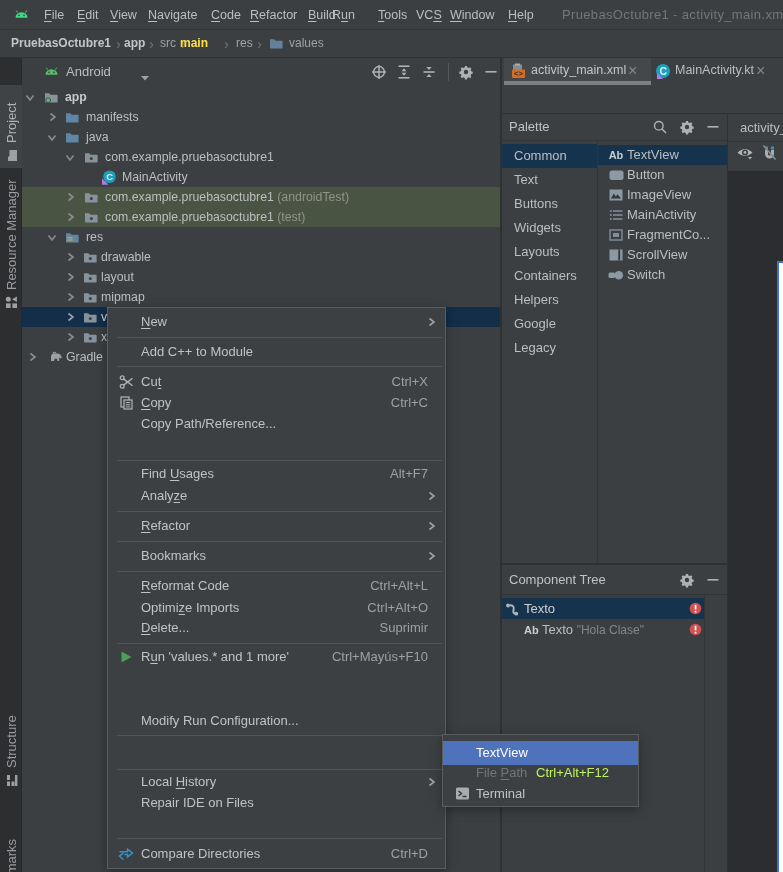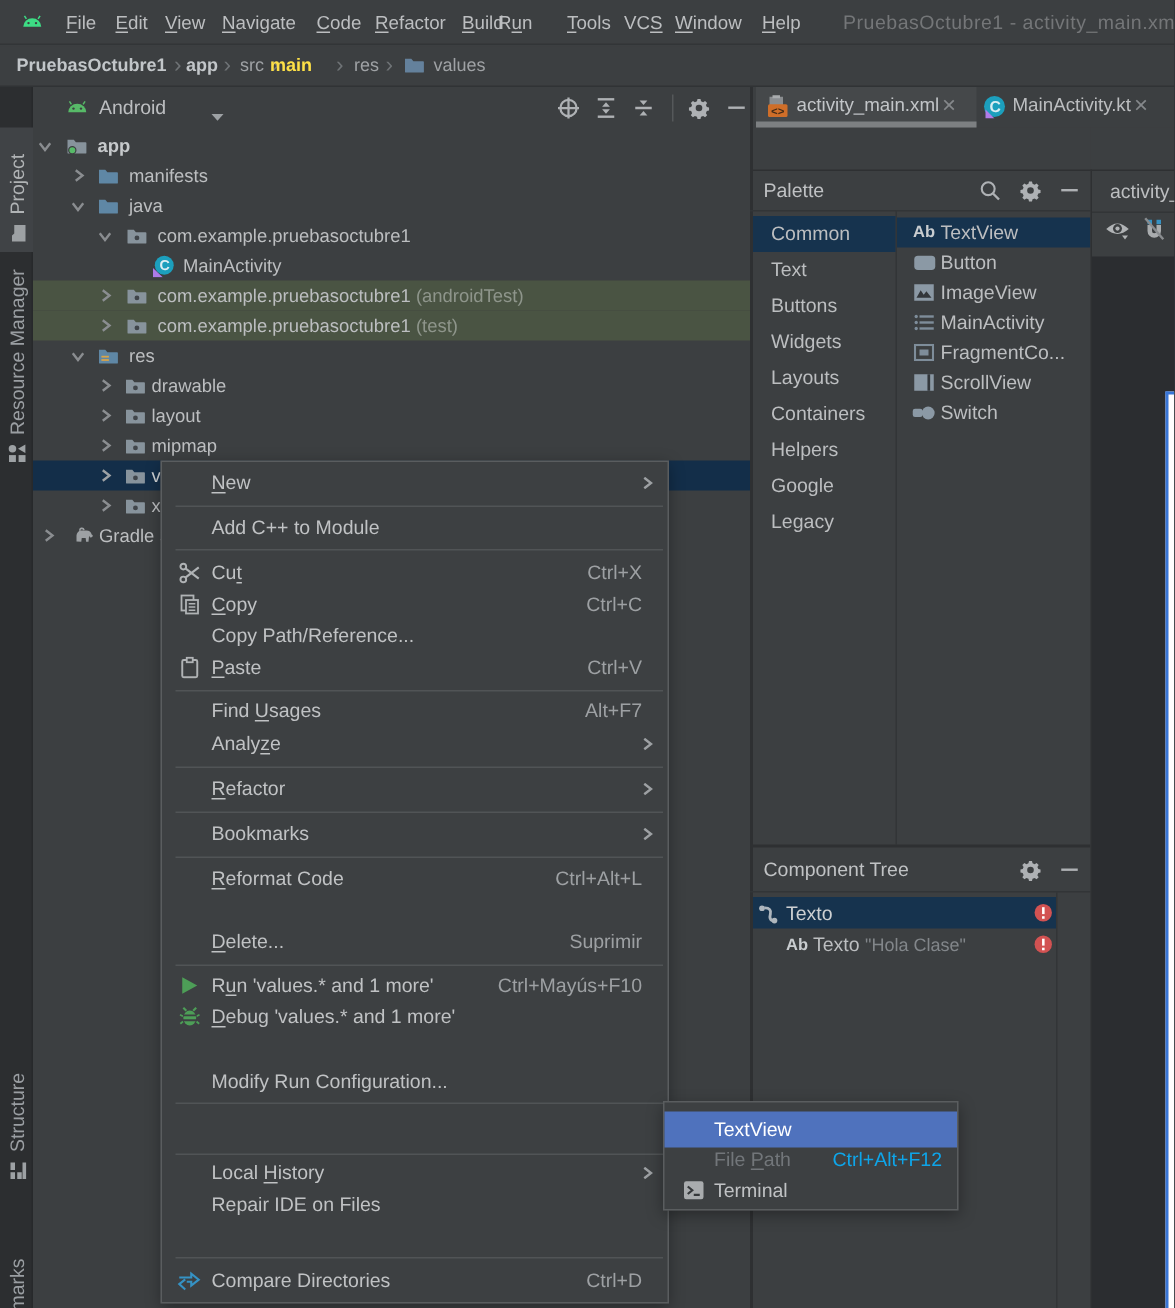--- a/index.html
+++ b/index.html
@@ -486,30 +486,20 @@
             <line x1="6.8" y1="9.2" x2="11.2" y2="9.2" stroke="#b0b3b5" stroke-width="1"></line>
             <line x1="6.8" y1="11.4" x2="11.2" y2="11.4" stroke="#b0b3b5" stroke-width="1"></line>
           </svg>
         </div>
         <div class="mtext" style="top:0;height:22px;line-height:22px;color:#c0c2c4;"><u>C</u>opy</div>
         <div class="msc" style="top:0;height:22px;line-height:22px;">Ctrl+C</div>
       </div>
 <div class="abs" style="left:1px;top:106px;width:337px;height:22px;">
         <div class="mtext" style="top:0;height:22px;line-height:22px;color:#c0c2c4;">Copy Path/Reference...</div>
       </div>
-<div class="abs" style="left:1px;top:127px;width:337px;height:22px;">
-        <div class="mico" style="top:50%;transform:translateY(-50%);">
-          <svg width="15" height="15" viewBox="0 0 15 15" style="" xmlns="http://www.w3.org/2000/svg">
-            <rect x="2.5" y="2.5" width="10" height="11.5" rx="1" fill="none" stroke="#b0b3b5" stroke-width="1.3"></rect>
-            <rect x="5.5" y="1" width="4" height="3" fill="#3f4244" stroke="#b0b3b5" stroke-width="1.2"></rect>
-          </svg>
-        </div>
-        <div class="mtext" style="top:0;height:22px;line-height:22px;color:#c0c2c4;"><u>P</u>aste</div>
-        <div class="msc" style="top:0;height:22px;line-height:22px;">Ctrl+V</div>
-      </div>
 <div class="abs" style="left:10px;top:153px;width:325px;height:1px;background:#515456;"></div>
 <div class="abs" style="left:1px;top:156px;width:337px;height:22px;">
         <div class="mtext" style="top:0;height:22px;line-height:22px;color:#c0c2c4;">Find <u>U</u>sages</div>
         <div class="msc" style="top:0;height:22px;line-height:22px;">Alt+F7</div>
       </div>
 <div class="abs" style="left:1px;top:178px;width:337px;height:22px;">
         <div class="mtext" style="top:0;height:22px;line-height:22px;color:#c0c2c4;">Analy<u>z</u>e</div>
         <div class="marr"><svg width="12" height="12" viewBox="0 0 12 12" style="" xmlns="http://www.w3.org/2000/svg">
             <path d="M4.5 2.5 L9 6 L4.5 9.5" fill="none" stroke="#9da0a3" stroke-width="1.6"></path>
           </svg></div>
@@ -525,50 +515,38 @@
 <div class="abs" style="left:1px;top:238px;width:337px;height:22px;">
         <div class="mtext" style="top:0;height:22px;line-height:22px;color:#c0c2c4;">Bookmarks</div>
         <div class="marr"><svg width="12" height="12" viewBox="0 0 12 12" style="" xmlns="http://www.w3.org/2000/svg">
             <path d="M4.5 2.5 L9 6 L4.5 9.5" fill="none" stroke="#9da0a3" stroke-width="1.6"></path>
           </svg></div>
       </div>
 <div class="abs" style="left:10px;top:263.5px;width:325px;height:1px;background:#515456;"></div>
 <div class="abs" style="left:1px;top:268px;width:337px;height:22px;">
         <div class="mtext" style="top:0;height:22px;line-height:22px;color:#c0c2c4;"><u>R</u>eformat Code</div>
         <div class="msc" style="top:0;height:22px;line-height:22px;text-align:right;">Ctrl+Alt+L</div>
+      </div>
+<div class="abs" style="left:1px;top:290px;width:337px;height:22px;">
+        <div class="mtext" style="top:0;height:22px;line-height:22px;color:#c0c2c4;">Optimi<u>z</u>e Imports</div>
+        <div class="msc" style="top:0;height:22px;line-height:22px;">Ctrl+Alt+O</div>
       </div>
 <div class="abs" style="left:1px;top:310px;width:337px;height:22px;">
         <div class="mtext" style="top:0;height:22px;line-height:22px;color:#c0c2c4;"><u>D</u>elete...</div>
         <div class="msc" style="top:0;height:22px;line-height:22px;">Suprimir</div>
       </div>
 <div class="abs" style="left:10px;top:336px;width:325px;height:1px;background:#515456;"></div>
 <div class="abs" style="left:1px;top:339px;width:337px;height:22px;">
         <div class="mico" style="top:50%;transform:translateY(-50%);">
           <svg width="14" height="14" viewBox="0 0 14 14" style="" xmlns="http://www.w3.org/2000/svg">
             <path d="M2.5 1.5 L12.5 7 L2.5 12.5 Z" fill="#4d9e57"></path>
           </svg>
         </div>
         <div class="mtext" style="top:0;height:22px;line-height:22px;color:#c0c2c4;">R<u>u</u>n 'values.* and 1 more'</div>
         <div class="msc" style="top:0;height:22px;line-height:22px;">Ctrl+Mayús+F10</div>
-      </div>
-<div class="abs" style="left:1px;top:360px;width:337px;height:22px;">
-        <div class="mico" style="top:50%;transform:translateY(-50%);">
-          <svg width="15" height="15" viewBox="0 0 15 15" style="" xmlns="http://www.w3.org/2000/svg">
-            <line x1="5.2" y1="3.4" x2="3.2" y2="1.4" stroke="#4d9e57" stroke-width="1.4"></line>
-            <line x1="9.8" y1="3.4" x2="11.8" y2="1.4" stroke="#4d9e57" stroke-width="1.4"></line>
-            <line x1="3" y1="7" x2="1" y2="6" stroke="#4d9e57" stroke-width="1.2"></line>
-            <line x1="12" y1="7" x2="14" y2="6" stroke="#4d9e57" stroke-width="1.2"></line>
-            <line x1="3" y1="10.5" x2="1.2" y2="12" stroke="#4d9e57" stroke-width="1.2"></line>
-            <line x1="12" y1="10.5" x2="13.8" y2="12" stroke="#4d9e57" stroke-width="1.2"></line>
-            <ellipse cx="7.5" cy="8.2" rx="4.3" ry="5" fill="#4d9e57"></ellipse>
-            <line x1="3" y1="6.4" x2="12" y2="6.4" stroke="#3d4042" stroke-width="1.3"></line>
-            <line x1="3" y1="9.6" x2="12" y2="9.6" stroke="#3d4042" stroke-width="1.3"></line>
-          </svg>
-        </div>
-        <div class="mtext" style="top:0;height:22px;line-height:22px;color:#c0c2c4;"><u>D</u>ebug 'values.* and 1 more'</div>
       </div>
 <div class="abs" style="left:1px;top:403px;width:337px;height:22px;">
         <div class="mtext" style="top:0;height:22px;line-height:22px;color:#c0c2c4;">Modify Run Configuration...</div>
       </div>
 <div class="abs" style="left:10px;top:427.5px;width:325px;height:1px;background:#515456;"></div>
 <div class="abs" style="left:10px;top:461.5px;width:325px;height:1px;background:#515456;"></div>
 <div class="abs" style="left:1px;top:464px;width:337px;height:22px;">
         <div class="mtext" style="top:0;height:22px;line-height:22px;color:#c0c2c4;">Local <u>H</u>istory</div>
         <div class="marr"><svg width="12" height="12" viewBox="0 0 12 12" style="" xmlns="http://www.w3.org/2000/svg">
             <path d="M4.5 2.5 L9 6 L4.5 9.5" fill="none" stroke="#9da0a3" stroke-width="1.6"></path>
@@ -586,19 +564,19 @@
           </svg>
         </div>
         <div class="mtext" style="top:0;height:22px;line-height:22px;color:#c0c2c4;">Compare Directories</div>
         <div class="msc" style="top:0;height:22px;line-height:22px;">Ctrl+D</div>
       </div>
 </div>
 <div class="abs" style="left:442px;top:734px;width:197px;height:73px;background:#3d4042;border:1px solid #5a5d5f;box-shadow:0 3px 10px rgba(0,0,0,.35);"></div>
 <div class="abs" style="left:443px;top:741px;width:195px;height:24px;background:#4f72bd;"></div>
 <div class="abs" style="left:476px;top:741px;height:24px;line-height:24px;color:#fff;">TextView</div>
 <div class="abs" style="left:476px;top:762px;height:21px;line-height:21px;color:#72767a;">File <u>P</u>ath</div>
-<div class="abs" style="left:536px;top:762px;width:92px;height:21px;line-height:21px;color:#0ea5e9;text-align:right;">Ctrl+Alt+F12</div>
+<div class="abs" style="left:536px;top:762px;width:92px;height:21px;line-height:21px;color:#bef264;">Ctrl+Alt+F12</div>
 <div class="abs" style="left:455px;top:786px;"><svg width="15" height="15" viewBox="0 0 15 15" style="" xmlns="http://www.w3.org/2000/svg">
         <rect x="1" y="1.5" width="13" height="12" rx="1.5" fill="#a9acae"></rect>
         <path d="M3.5 5 L6.5 7.5 L3.5 10" fill="none" stroke="#35383a" stroke-width="1.5"></path>
         <line x1="7.5" y1="10.5" x2="11.5" y2="10.5" stroke="#35383a" stroke-width="1.5"></line>
       </svg></div>
 <div class="abs" style="left:476px;top:783px;height:21px;line-height:21px;color:#c0c2c4;">Terminal</div>
 </div>
 </body></html>

